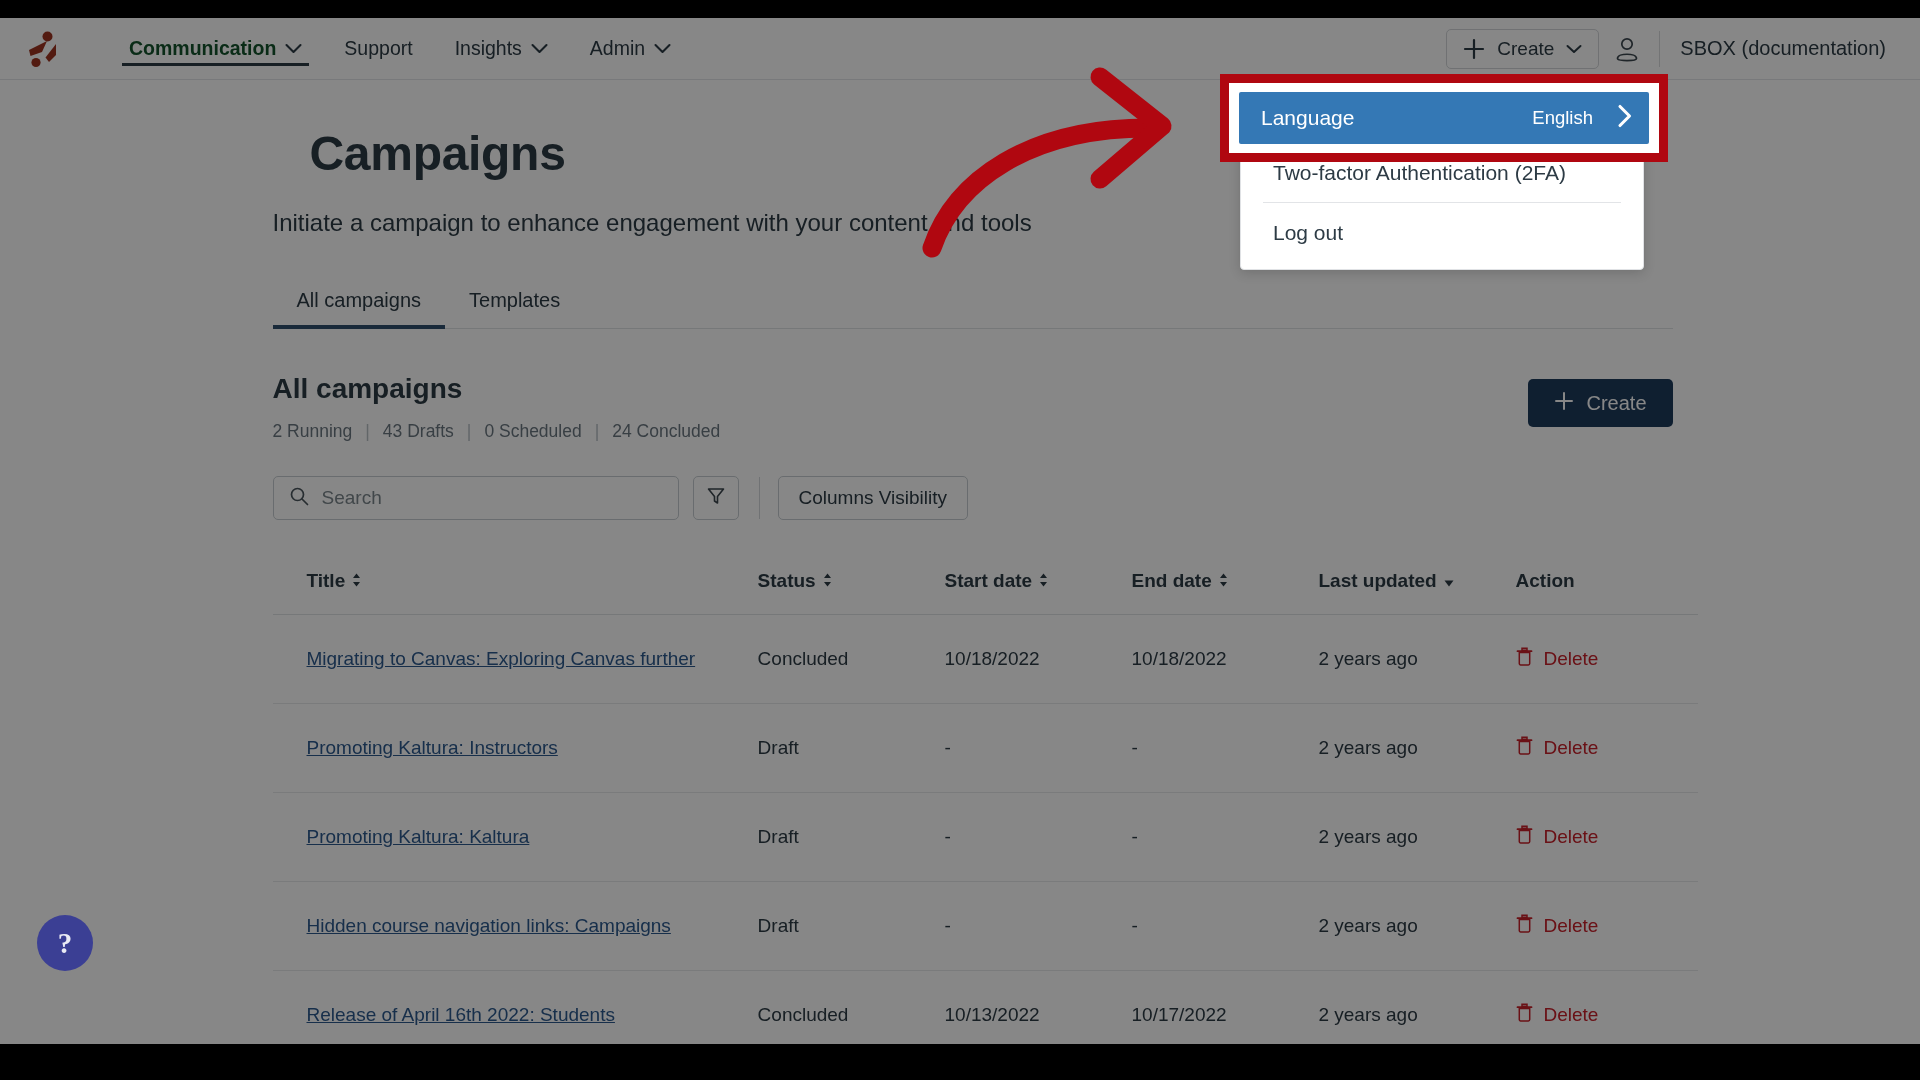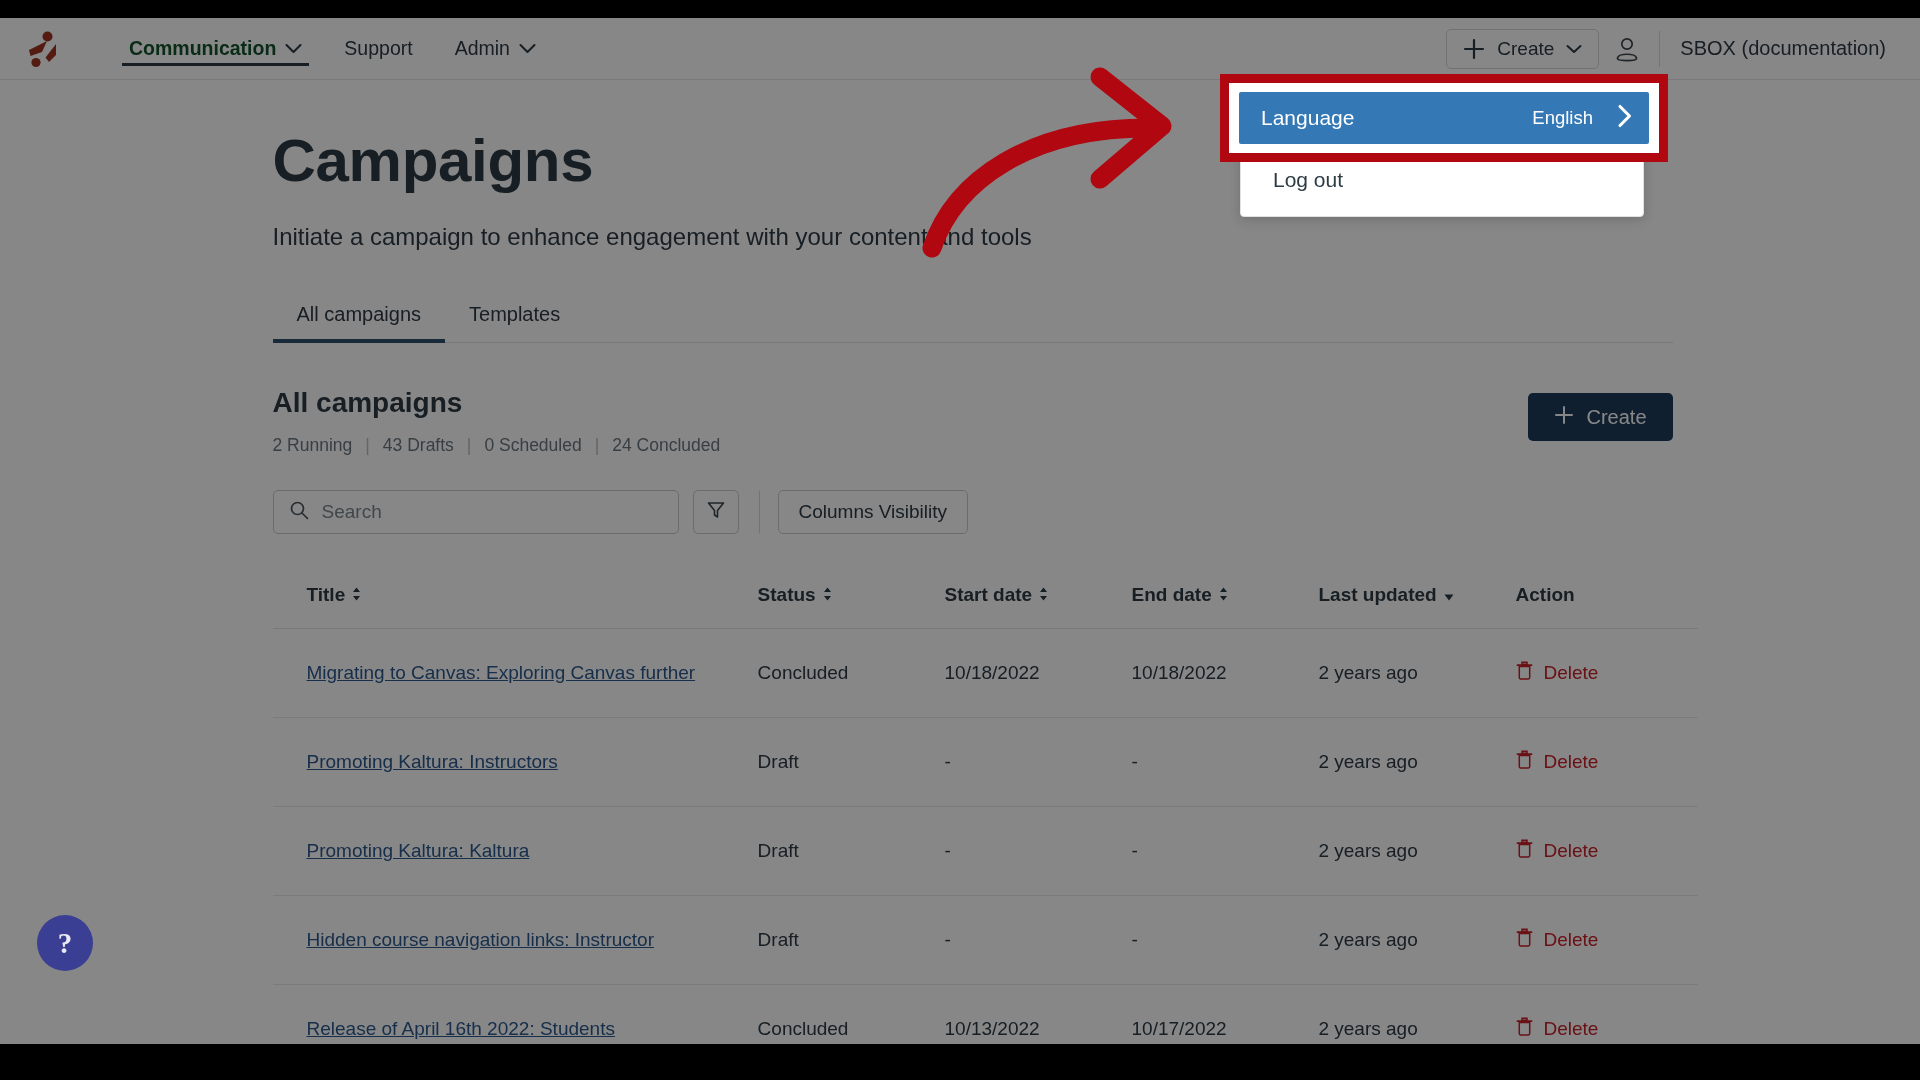--- a/index.html
+++ b/index.html
@@ -64,21 +64,21 @@
     width:56px; height:56px; display:flex; align-items:center; justify-content:center;
     cursor:pointer;
   }
   .vdiv { width:1px; height:36px; background:#d9dbdd; margin:0 10px 0 4px; }
   .account-name { font-size:20px; color:#2d3b45; padding:0 10px; white-space:nowrap; cursor:pointer; }
 
   
   .page { padding:46px 0 0 0; }
   .container { width:1425px; margin:0 auto; padding-left:25px; }
 
-  .page-title { font-size:60px; font-weight:bold; color:#2d3b45; letter-spacing:-0.3px; }
+  .page-title { font-size:48px; font-weight:bold; color:#2d3b45; letter-spacing:-0.3px;margin-left:37px; }
   .page-sub   { font-size:24px; color:#2d3b45; margin-top:28px; }
 
   
   .tabs { margin-top:52px; display:flex; align-items:flex-end; border-bottom:1px solid #dfe2e5; }
   .tab {
     font-size:20px; color:#2d3b45; padding:0 24px 16px 24px; cursor:pointer; position:relative;
   }
   .tab.active::after {
     content:""; position:absolute; left:0; right:0; bottom:-1px; height:4px; background:#30506f;
   }
@@ -214,20 +214,28 @@
       <div class="nav-item active">
         <span>Communication</span>
         <span class="caret">
           <svg width="17" height="11" viewBox="0 0 17 11">
               <path d="M1.5 2 L8.5 9 L15.5 2" fill="none" stroke="#2d3b45" stroke-width="2.1" stroke-linecap="round" stroke-linejoin="round"></path>
             </svg>
         </span>
       </div>
       <div class="nav-item">
         <span>Support</span>
+      </div>
+      <div class="nav-item">
+        <span>Insights</span>
+        <span class="caret">
+          <svg width="17" height="11" viewBox="0 0 17 11">
+              <path d="M1.5 2 L8.5 9 L15.5 2" fill="none" stroke="#2d3b45" stroke-width="2.1" stroke-linecap="round" stroke-linejoin="round"></path>
+            </svg>
+        </span>
       </div>
       <div class="nav-item">
         <span>Admin</span>
         <span class="caret">
           <svg width="17" height="11" viewBox="0 0 17 11">
               <path d="M1.5 2 L8.5 9 L15.5 2" fill="none" stroke="#2d3b45" stroke-width="2.1" stroke-linecap="round" stroke-linejoin="round"></path>
             </svg>
         </span>
       </div>
     </div>
@@ -437,21 +445,21 @@
                     <path d="M6 1.2 H11 V3.2 H6 Z" fill="none" stroke="#c8202a" stroke-width="1.5"></path>
                     <path d="M1.5 4.2 H15.5" stroke="#c8202a" stroke-width="1.8" stroke-linecap="round"></path>
                     <path d="M3.3 5.6 H13.7 V16.6 A1.3 1.3 0 0 1 12.4 17.9 H4.6 A1.3 1.3 0 0 1 3.3 16.6 Z" fill="none" stroke="#c8202a" stroke-width="1.5"></path>
                   </svg>
                 </span>
                 <span>Delete</span>
               </span>
             </td>
           </tr>
           <tr>
-            <td class="c-title"><span class="row-link">Hidden course navigation links: Instructor</span></td>
+            <td class="c-title"><span class="row-link">Hidden course navigation links: Campaigns</span></td>
             <td class="c-status"><span>Draft</span></td>
             <td class="c-start"><span>-</span></td>
             <td class="c-end"><span>-</span></td>
             <td class="c-upd"><span>2 years ago</span></td>
             <td class="c-act">
               <span class="del">
                 <span>
                   <svg width="17" height="19" viewBox="0 0 17 19">
                     <path d="M6 1.2 H11 V3.2 H6 Z" fill="none" stroke="#c8202a" stroke-width="1.5"></path>
                     <path d="M1.5 4.2 H15.5" stroke="#c8202a" stroke-width="1.8" stroke-linecap="round"></path>
@@ -494,20 +502,23 @@
     <span>Language</span>
     <span class="right">
       <span class="val">English</span>
       <span>
         <svg width="14" height="22" viewBox="0 0 14 22">
             <path d="M2.5 2 L11 11 L2.5 20" fill="none" stroke="#ffffff" stroke-width="2.8" stroke-linecap="round" stroke-linejoin="round"></path>
           </svg>
       </span>
     </span>
   </div>
+  <div class="menu-item">
+    <span>Two-factor Authentication (2FA)</span>
+  </div>
   <div class="menu-div"></div>
   <div class="menu-item">
     <span>Log out</span>
   </div>
 </div>
 
 <div class="scrim"></div>
 
 <div class="help-fab">
   <span class="q">?</span>

